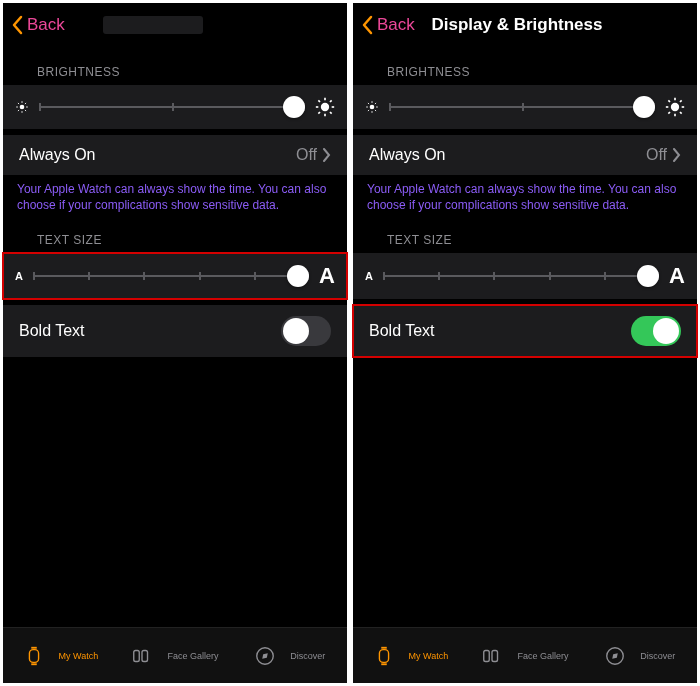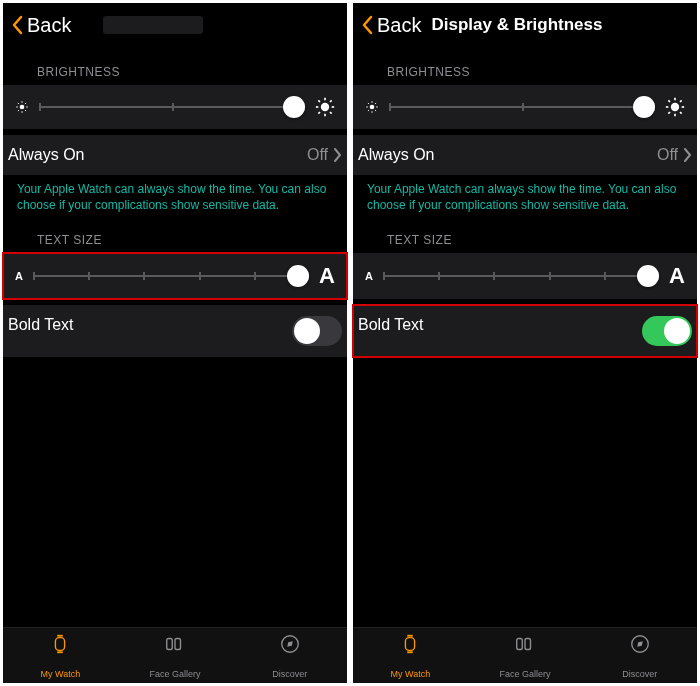--- a/index.html
+++ b/index.html
@@ -22,23 +22,23 @@
     }
     .header {
       height: 44px;
       display: flex;
       align-items: center;
       position: relative;
       padding: 0 8px;
     }
     .back {
       display: flex;
-      align-items: center;
-      color: #ffffff;
-      font-size: 20px;
+      align-items: flex-end;
+      color: #ec4899;
+      font-size: 17px;
       cursor: pointer;
     }
     .back svg { width: 12px; height: 20px; margin-right: 4px; }
     .title {
       position: absolute;
       left: 0; right: 16px;
       text-align: center;
       color: #fff;
       font-size: 17px;
       font-weight: 600;
@@ -94,34 +94,34 @@
       width: 22px;
       height: 22px;
       background: #fff;
       border-radius: 50%;
       top: 1px;
       box-shadow: 0 1px 3px rgba(0,0,0,.5);
     }
     .sun-icon, .size-icon { color: #fff; display: flex; align-items: center; justify-content: center; }
     .cell {
       background: #1c1c1e;
-      padding: 11px 5px;
-      display: flex;
-      align-items: flex-start;
+      padding: 11px 16px;
+      display: flex;
+      align-items: center;
       justify-content: space-between;
       color: #fff;
       font-size: 16px;
     }
     .cell.highlight {
       outline: 2px solid #d40000;
       outline-offset: -1px;
     }
     .cell-right { display: flex; align-items: center; gap: 6px; color: #8e8e93; }
     .desc {
-      color: #14b8a6;
+      color: #8b5cf6;
       font-size: 12px;
       padding: 6px 14px 2px 14px;
       line-height: 1.35;
     }
     .spacer { flex: 1; }
     .toggle {
       width: 50px;
       height: 30px;
       border-radius: 15px;
       position: relative;
@@ -140,21 +140,21 @@
     .toggle.on .tknob { right: 2px; }
     .tabbar {
       height: 56px;
       background: #111;
       border-top: 1px solid #222;
       display: flex;
     }
     .tab {
       flex: 1;
       display: flex;
-      flex-direction: column;
+      flex-direction: row;
       align-items: center;
       justify-content: center;
       gap: 14px;
       color: #8e8e93;
       font-size: 9px;
     }
     .tab.active { color: #ff9500; }
     .tab svg { width: 22px; height: 22px; }
     .gap6 { height: 6px; }
   </style>

